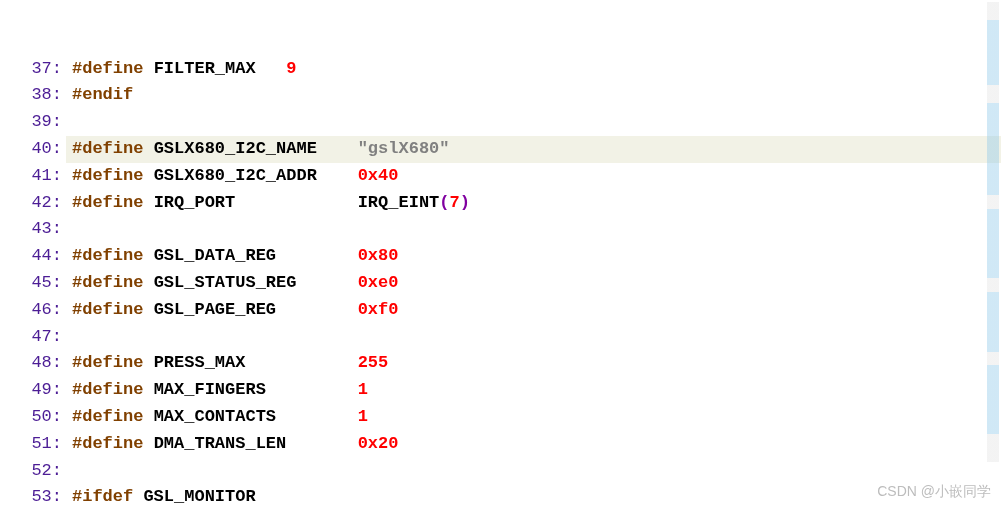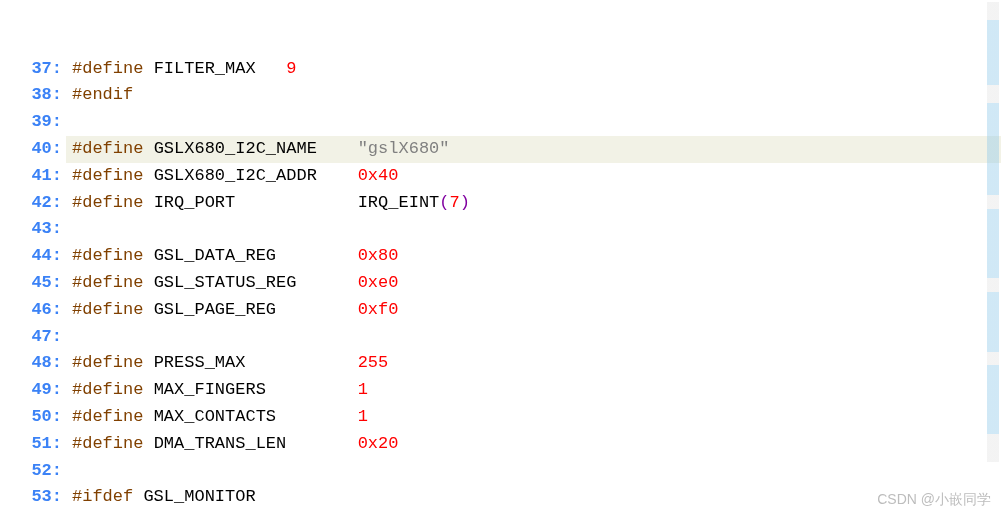--- a/index.html
+++ b/index.html
@@ -17,28 +17,28 @@
     padding-top: 2px;
     white-space: pre;
     line-height: 26.8px;
   }
   .line { display: flex; }
   .gutter {
     display: inline-block;
     width: 66px;
     padding-right: 4px;
     text-align: right;
-    color: #3b82f6;
-    font-weight: bold;
+    color: #4c1d95;
+    font-weight: normal;
     user-select: none;
   }
   .code {
     display: inline-block;
     padding-left: 6px;
-    font-weight: normal;
+    font-weight: bold;
   }
   .hl { background: #f2f2e6; flex: 1; }
   .pp    { color: #804000; }
   .ident { color: #000000; }
   .num   { color: #ff0000; }
   .str   { color: #808080; }
   .call  { color: #000000; margin-top: 9px; }
   .paren { color: #8000a0; }
   .minimap {
     position: absolute;
@@ -56,21 +56,21 @@
       #e2e2e2 60% 63%,
       #8ac6e8 63% 76%,
       #e2e2e2 76% 79%,
       #8ac6e8 79% 94%,
       #e2e2e2 94% 100%);
     opacity: .4;
   }
   .watermark {
     position: absolute;
     right: 10px;
-    bottom: 4px;
+    bottom: 12px;
     color: #bdbdbd;
     font-family: 'Microsoft YaHei', sans-serif;
     font-size: 14px;
     font-weight: normal;
   }
 </style>
 </head>
 <body>
 
 <div class="editor">

